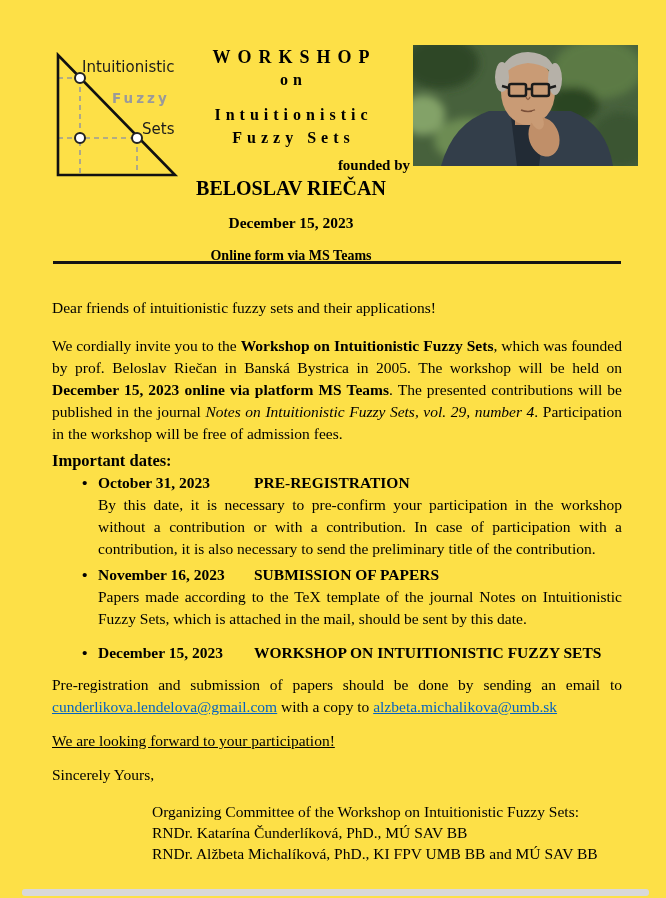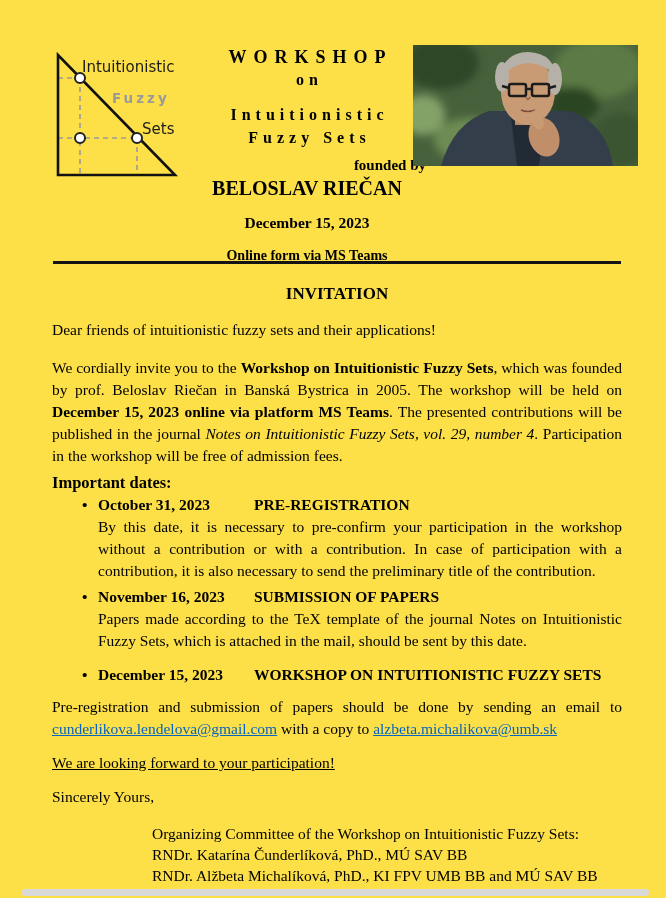--- a/index.html
+++ b/index.html
@@ -4,21 +4,21 @@
 <style>
   html,body { margin:0; padding:0; background:#ffffff; }
   .page {
     position:relative; width:666px; height:898px; overflow:hidden;
     background:#fde047; color:#000;
     font-family:"Liberation Serif", serif;
     font-size:15.5px; line-height:22px;
   }
   
   .logo-wrap { position:absolute; left:50px; top:50px; width:140px; height:132px; }
-  .title-block { position:absolute; left:188px; top:46px; width:238px; text-align:center; font-weight:bold; }
+  .title-block { position:absolute; left:172px; top:46px; width:238px; text-align:center; font-weight:bold; }
   .t-workshop { font-size:18px; letter-spacing:7px; padding-left:7px; }
   .t-on { font-size:16px; letter-spacing:5px; padding-left:5px; margin-top:1px; }
   .t-subject1 { font-size:16px; letter-spacing:5px; padding-left:5px; margin-top:13px; }
   .t-subject2 { font-size:16px; letter-spacing:5px; padding-left:5px; margin-top:1px;text-align:center; }
   .t-founded { font-size:15px; margin-top:5px;text-align:right; }
   .t-founder { font-size:20px; margin-top:1px; }
   .t-date { font-size:15.5px; margin-top:13px; }
   .t-format { font-size:14px; margin-top:11px; }
   .photo-wrap { position:absolute; left:413px; top:45px; width:225px; height:121px; }
   .rule { position:absolute; left:53px; top:261px; width:568px; height:3px; background:#141414; }
@@ -115,21 +115,20 @@
       <path d="M 113,52 Q 115,57 117,52" stroke="#8a5d42" stroke-width="1.5" fill="none"></path>
       <path d="M 108,65 Q 115,68 122,65" stroke="#7a4f38" stroke-width="1.5" fill="none"></path>
       <ellipse cx="131" cy="92" rx="15" ry="20" fill="#c08f69" transform="rotate(-18 131 92)"></ellipse>
       <ellipse cx="124" cy="75" rx="6" ry="10" fill="#c99b75" transform="rotate(-25 124 75)"></ellipse>
     </svg>
   </div>
 
   <div class="rule"></div>
 
   <div class="content">
-    <div class="h-invitation">INVITATION</div>
 
     <p class="p-greeting" style="margin-bottom:16px;">Dear friends of intuitionistic fuzzy sets and their applications!</p>
 
     <p class="p-intro" style="margin-bottom:0;"><span class="">We cordially invite you to the </span><span class="b">Workshop on Intuitionistic Fuzzy Sets</span><span class="">, which was founded by prof. Beloslav Riečan in Banská Bystrica in 2005. The workshop will be held on </span><span class="b">December 15, 2023 online via platform MS Teams</span><span class="">. The presented contributions will be published in the journal </span><span class="i">Notes on Intuitionistic Fuzzy Sets, vol. 29, number 4</span><span class="">. Participation in the workshop will be free of admission fees.</span></p>
 
     <div class="h-dates">Important dates:</div>
 
     <div>
       <div class="date-row">
         <span class="bullet">•</span>

